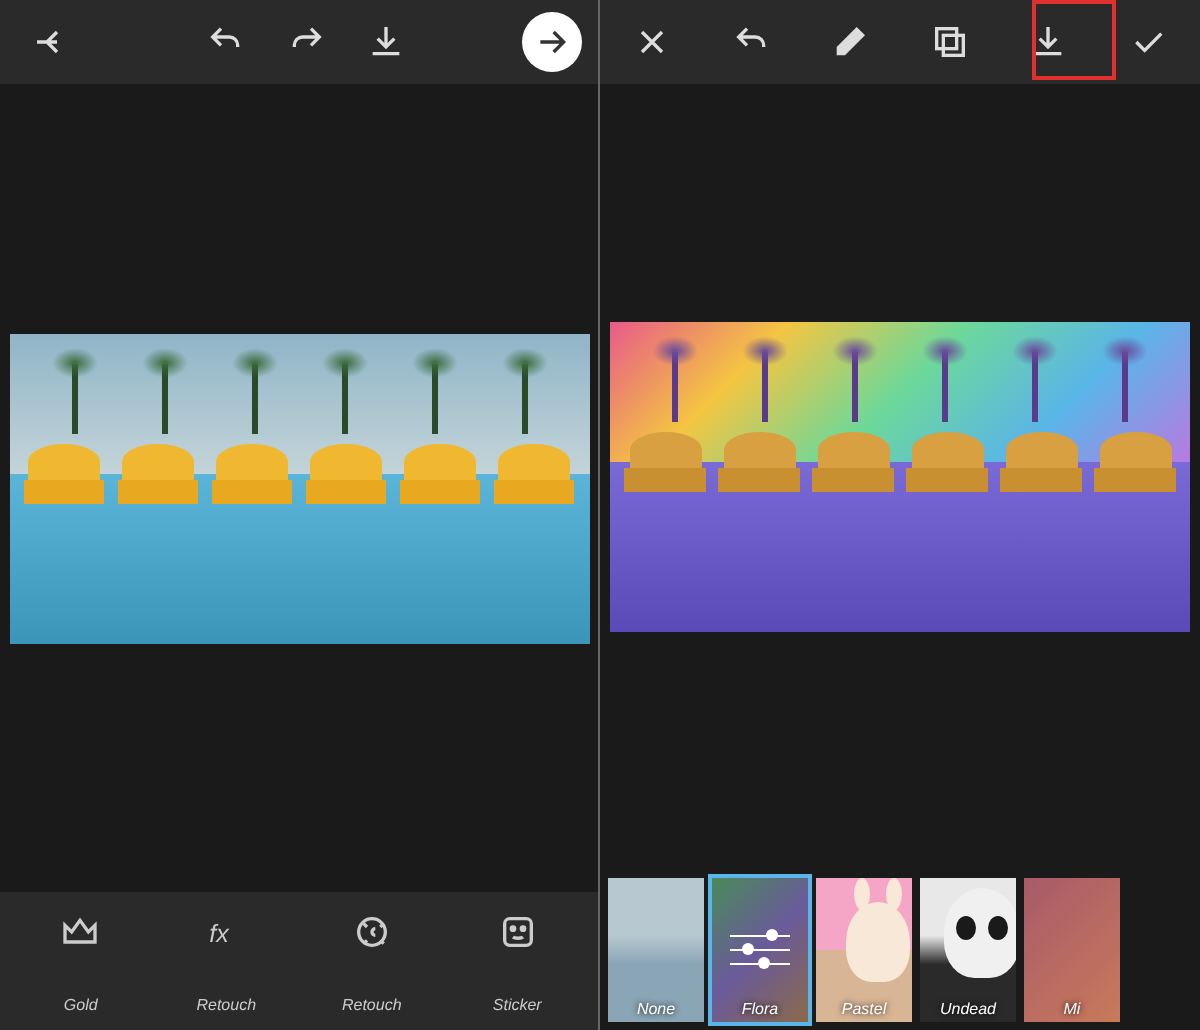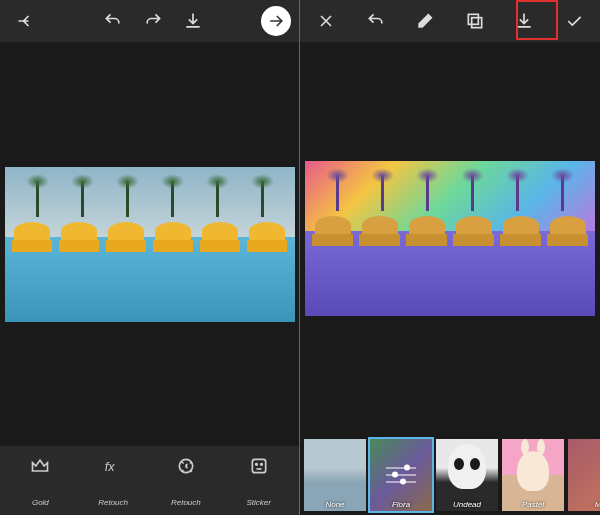--- a/index.html
+++ b/index.html
@@ -27,21 +27,21 @@
 .umb:before{content:"";position:absolute;top:0;left:10%;width:80%;height:18px;background:#f0b830;border-radius:50% 50% 0 0}
 .umb:after{content:"";position:absolute;top:18px;left:5%;width:90%;height:12px;background:#e8a820}
 .umb-filt:before{background:#d8a040}
 .umb-filt:after{background:#c89030}
 .bottom-tools{background:#2a2a2a;padding:8px 4px}
 .tool-row{display:flex;justify-content:space-around}
 .tool{display:flex;flex-direction:column;align-items:center;gap:20px;cursor:pointer;color:#ccc;min-width:45px}
 .tool-icon{width:24px;height:24px;display:flex;align-items:center;justify-content:center}
 .tool-label{font-size:8px;font-style:italic}
 .filter-strip{height:80px;display:flex;gap:4px;padding:4px;overflow:hidden}
-.filter-item{width:62px;height:72px;position:relative;cursor:pointer;flex-shrink:0}
+.filter-item{width:48px;height:72px;position:relative;cursor:pointer;flex-shrink:0}
 .filter-thumb{width:100%;height:100%;position:relative;overflow:hidden}
 .filter-thumb.none{background:linear-gradient(to bottom,#b8c8d0 40%,#8aa5b5 60%)}
 .filter-thumb.flora{background:linear-gradient(135deg,#4a8a5a,#6a5a9a,#8a6a4a)}
 .filter-thumb.pastel{background:linear-gradient(to bottom,#f5a5c5 50%,#d8b595 50%)}
 .filter-thumb.undead{background:linear-gradient(to bottom,#e8e8e8 40%,#2a2a2a 60%)}
 .filter-thumb.mist{background:linear-gradient(135deg,#a85a6a,#c87a5a)}
 .filter-item.selected{outline:2px solid #5ab5e8}
 .filter-label{position:absolute;bottom:2px;left:0;right:0;text-align:center;font-size:8px;color:#fff;font-style:italic;text-shadow:0 0 3px #000}
 .bunny{position:absolute;top:12px;left:15px;width:32px;height:40px;background:#f8e8d8;border-radius:50% 50% 40% 40%}
 .bunny:before{content:"";position:absolute;top:-12px;left:4px;width:8px;height:16px;background:#f8e8d8;border-radius:50%}
@@ -223,31 +223,31 @@
         <div class="filter-thumb flora">
           <div class="slider-dots">
             <span></span>
             <span></span>
             <span></span>
           </div>
         </div>
         <div class="filter-label">Flora</div>
       </div>
       <div class="filter-item">
+        <div class="filter-thumb pastel">
+          <div class="bunny"></div>
+        </div>
+        <div class="filter-label">Pastel</div>
+      </div>
+      <div class="filter-item">
         <div class="filter-thumb undead">
           <div class="skull"></div>
         </div>
         <div class="filter-label">Undead</div>
       </div>
       <div class="filter-item">
-        <div class="filter-thumb pastel">
-          <div class="bunny"></div>
-        </div>
-        <div class="filter-label">Pastel</div>
-      </div>
-      <div class="filter-item">
         <div class="filter-thumb mist"></div>
         <div class="filter-label">Mi</div>
       </div>
     </div>
 </div>
 
 <div class="highlight-box" id="hl" style="top: 0px; left: 516px; width: 42px; height: 40px;"></div>
 
 </body></html>

